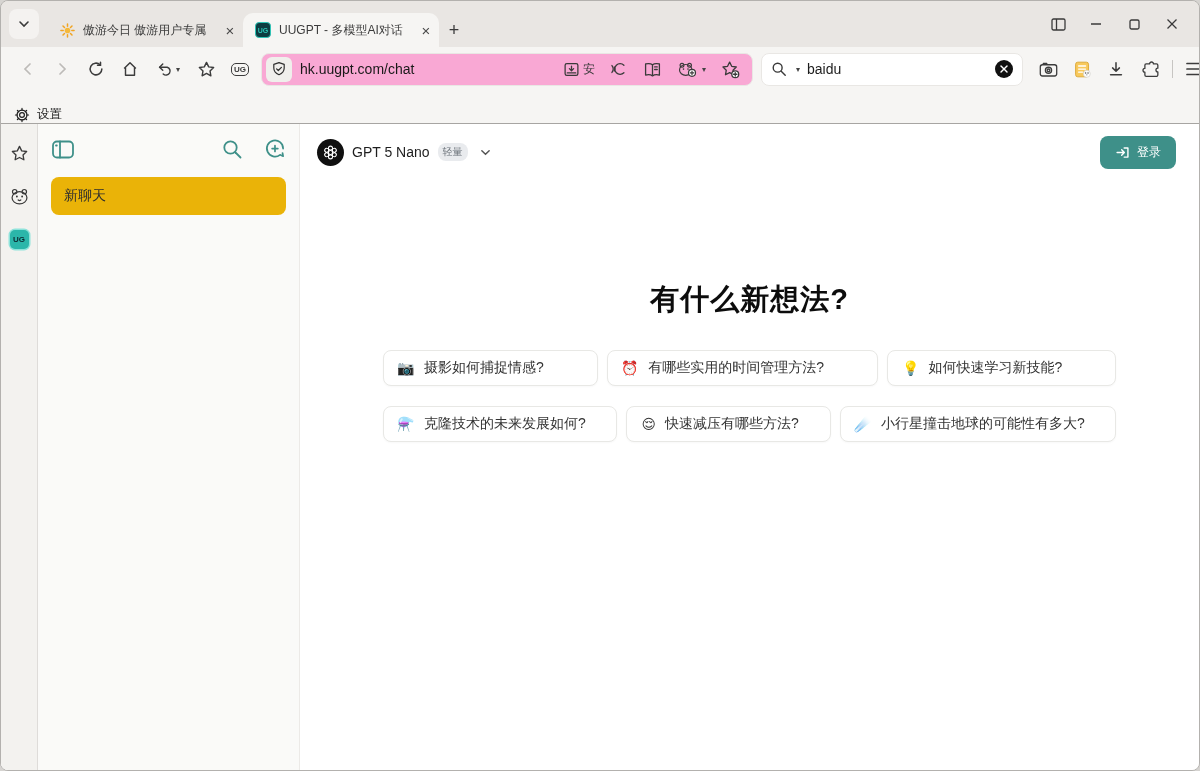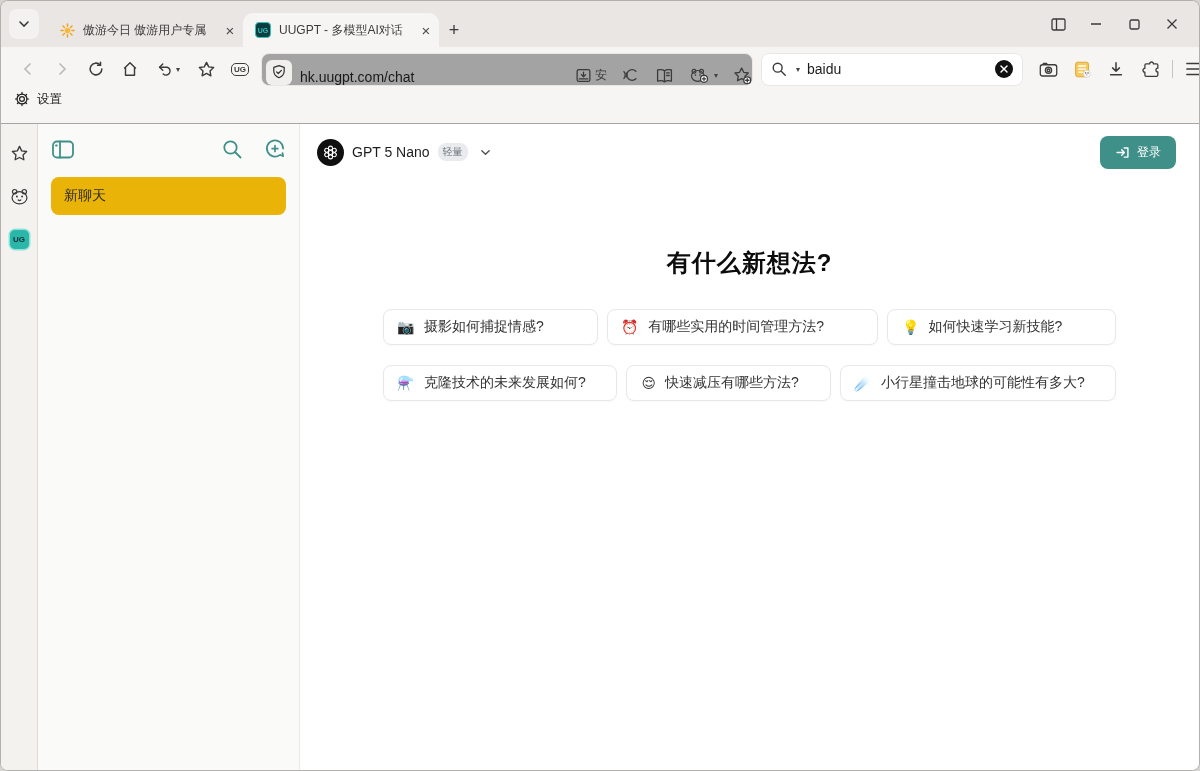--- a/index.html
+++ b/index.html
@@ -24,39 +24,39 @@
                 font-size:18px; color:#3a3a3a; }
   .win-controls { margin-left:auto; align-self:center; display:flex; align-items:center; gap:8px; padding-right:4px; }
   .win-btn { width:30px; height:30px; display:flex; align-items:center; justify-content:center; color:#3a3a3a; border-radius:6px; }
 
   
   .toolbar { height:44px; flex:0 0 44px; background:#f6f5f3; display:flex; align-items:center; padding:0 10px; }
   .tbtn { width:34px; height:32px; border-radius:6px; display:flex; align-items:center; justify-content:center;
           color:#3c3c3c; flex:0 0 auto; }
   .tbtn.disabled { color:#bdbbb8; }
   .caret { font-size:8px; color:#444; margin-left:2px; }
-  .address { flex:0 0 492px; height:33px; background:#a3a3a3; border:1px solid #e9e7e4; border-radius:8px;
-             display:flex; align-items:flex-end; gap:8px; padding:0 0 0 4px; margin:0 8px 0 4px; }
+  .address { flex:0 0 492px; height:33px; background:#f9a8d4; border:1px solid #e9e7e4; border-radius:8px;
+             display:flex; align-items:center; gap:8px; padding:0 12px 0 4px; margin:0 8px 0 4px; }
   .shield-chip { width:26px; height:25px; background:#f0efec; border-radius:6px; display:flex;
                  align-items:center; justify-content:center; color:#2f2f2f; flex:0 0 26px; }
   .url { flex:1; font-size:14px; color:#191919; white-space:nowrap; overflow:hidden; }
   .field-icons { display:flex; align-items:center; gap:15px; color:#3a3a3a; }
   .fi { display:flex; align-items:center; gap:3px; color:#3a3a3a; }
   .an-badge { font-size:12px; color:#3a3a3a; }
   .search { flex:0 0 232px; height:33px; background:#ffffff; border:1px solid #e9e7e4; border-radius:8px;
             display:flex; align-items:center; gap:7px; padding:0 9px; margin-right:8px; }
   .search input { flex:1; min-width:0; border:none; outline:none; background:transparent; font-size:14px; color:#1c1c1c;
                   font-family:"Liberation Sans", sans-serif; }
   .clear-btn { width:18px; height:18px; border-radius:50%; background:#111; color:#fff; display:flex;
                align-items:center; justify-content:center; flex:0 0 18px; }
   .divider-v { width:1px; height:18px; background:#c7c5c2; margin:0 5px; flex:0 0 1px; }
 
   
   .bookmarks { height:33px; flex:0 0 33px; background:#f6f5f3; border-bottom:1px solid #a7a5a2;
-               display:flex; align-items:flex-start; padding:0 13px; gap:7px; color:#1f1f1f; font-size:12.5px; }
+               display:flex; align-items:flex-end; padding:0 13px; gap:7px; color:#1f1f1f; font-size:12.5px; }
 
   
   .content { flex:1; display:flex; min-height:0; background:#fff; }
   .app-strip { width:37px; flex:0 0 37px; background:#f3f2ef; border-right:1px solid #dedcd9;
                display:flex; flex-direction:column; align-items:center; padding-top:20px; gap:24px; color:#3a3a3a; }
   .ug-badge { width:19px; height:19px; border-radius:5px; background:#2bb6aa; color:#0b2b33; font-size:8px;
               font-weight:bold; display:flex; align-items:center; justify-content:center; box-shadow:0 0 0 1.5px #8fe3db; }
 
   .chat-sidebar { width:262px; flex:0 0 262px; background:#fafaf8; border-right:1px solid #eceae7; padding:14px 13px; }
   .cs-header { display:flex; align-items:center; color:#3E9089; }
@@ -70,21 +70,21 @@
   .chat-header { height:48px; flex:0 0 48px; display:flex; align-items:center; padding:8px 23px 0 17px; }
   .model-select { display:flex; align-items:center; gap:8px; }
   .avatar { width:27px; height:27px; border-radius:50%; background:#101010; display:flex; align-items:center; justify-content:center; }
   .model-name { font-size:14px; color:#1e1e1e; }
   .model-badge { background:#e9ebee; color:#697077; font-size:10px; padding:2px 5px; border-radius:8px; }
   .model-chevron { color:#555; margin-left:4px; display:flex; }
   .login-btn { margin-left:auto; background:#3E9089; color:#fff; height:33px; padding:0 15px; border-radius:8px;
                display:flex; align-items:center; gap:7px; font-size:12px; }
 
   .chat-body { flex:1; display:flex; flex-direction:column; align-items:center; }
-  .heading { margin-top:75px; font-size:24px; font-weight:bold; color:#0c0c0c; letter-spacing:1px; }
+  .heading { margin-top:108px; font-size:29px; font-weight:bold; color:#0c0c0c; letter-spacing:1px; }
   .input-box { margin-top:27px; width:720px; height:160px; background:#f2f4f6; border-radius:14px; position:relative; }
   .input-box textarea { width:100%; height:100%; background:transparent; border:none; outline:none; resize:none;
                         padding:22px 24px; font-size:15px; color:#333; font-family:"Liberation Sans", sans-serif; }
   .input-box textarea::placeholder { color:#a4abb3; }
   .send-btn { position:absolute; right:25px; bottom:16px; color:#a6c8c2; display:flex; }
 
   .chips { margin-top:30px; width:734px; display:flex; flex-wrap:wrap; gap:10px 9px; }
   .chip { flex:1 0 auto; display:flex; align-items:center; gap:9px; background:#fff; border:1px solid #e8e8e5;
           border-radius:8px; height:36px; padding:0 14px; font-size:14px; color:#333;
           box-shadow:0 1px 2px rgba(0,0,0,0.03); white-space:nowrap; }

